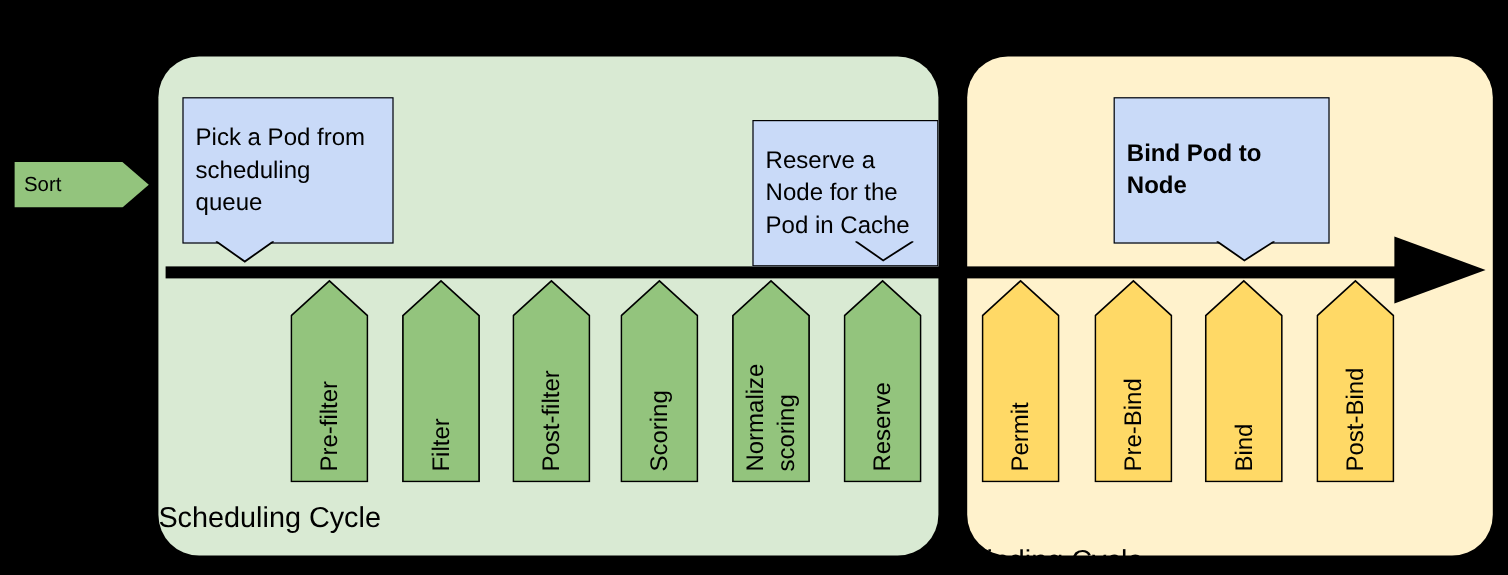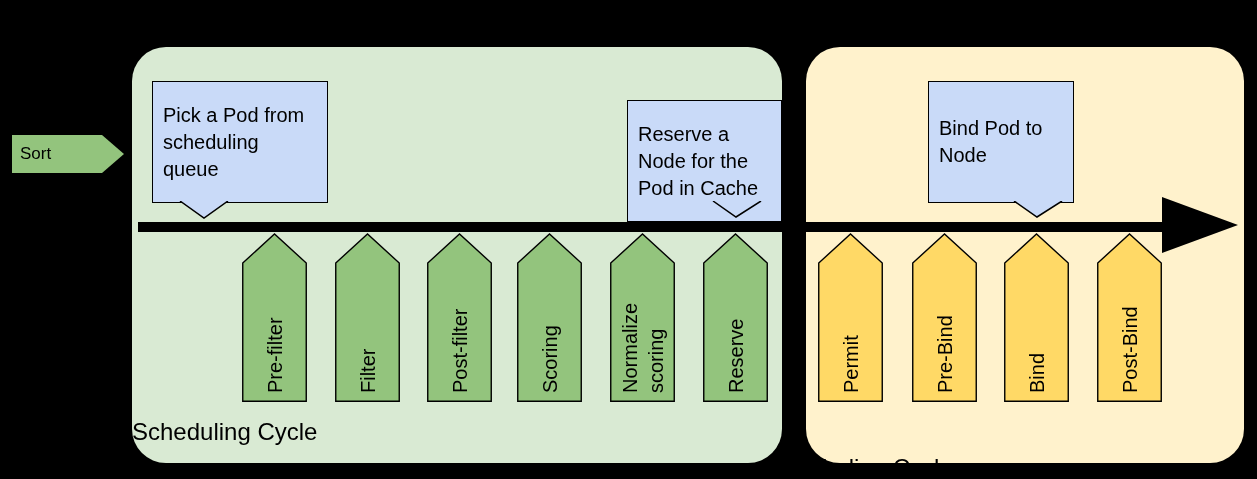--- a/index.html
+++ b/index.html
@@ -76,21 +76,21 @@
 
   <div class="callout" style="left:627px; width:155px;margin-top:19px;">
     <div class="callout-text">Reserve a
 Node for the
 Pod in Cache</div>
   </div>
   <svg class="callout-tail" style="left:712px; top:201px;" width="50" height="19">
     <path d="M1,0 L24,16 L49,0" stroke="#000" stroke-width="1.5" fill="#c9daf8"></path>
   </svg>
 
-  <div class="callout" style="left:928px; width:146px;">
+  <div class="callout" style="left:928px; width:180px;font-weight:bold;">
     <div class="callout-text">Bind Pod to
 Node</div>
   </div>
   <svg class="callout-tail" style="left:1013px; top:201px;" width="50" height="19">
     <path d="M1,0 L24,16 L49,0" stroke="#000" stroke-width="1.5" fill="#c9daf8"></path>
   </svg>
 
   <div class="pent" style="left:242px">
     <svg width="65" height="169">
         <polygon points="0.75,30 32.5,1 64.25,30 64.25,168.25 0.75,168.25" stroke="#000" stroke-width="1.4" fill="#93c47d"></polygon>

